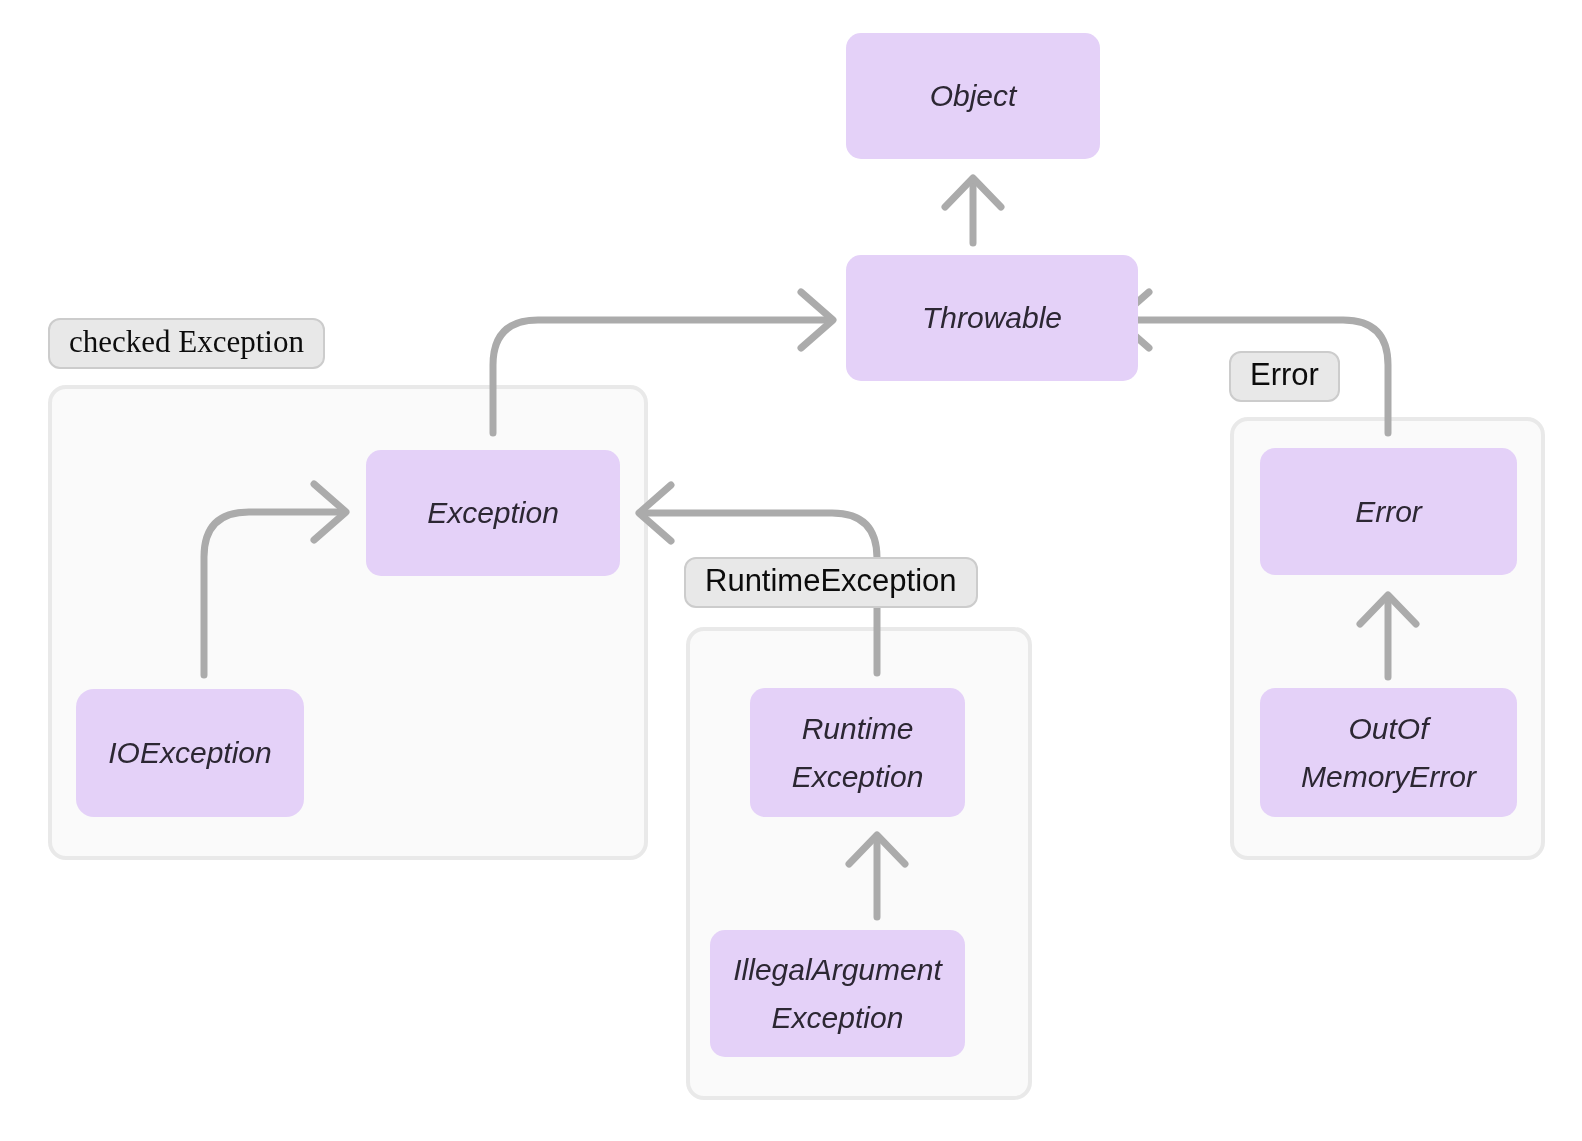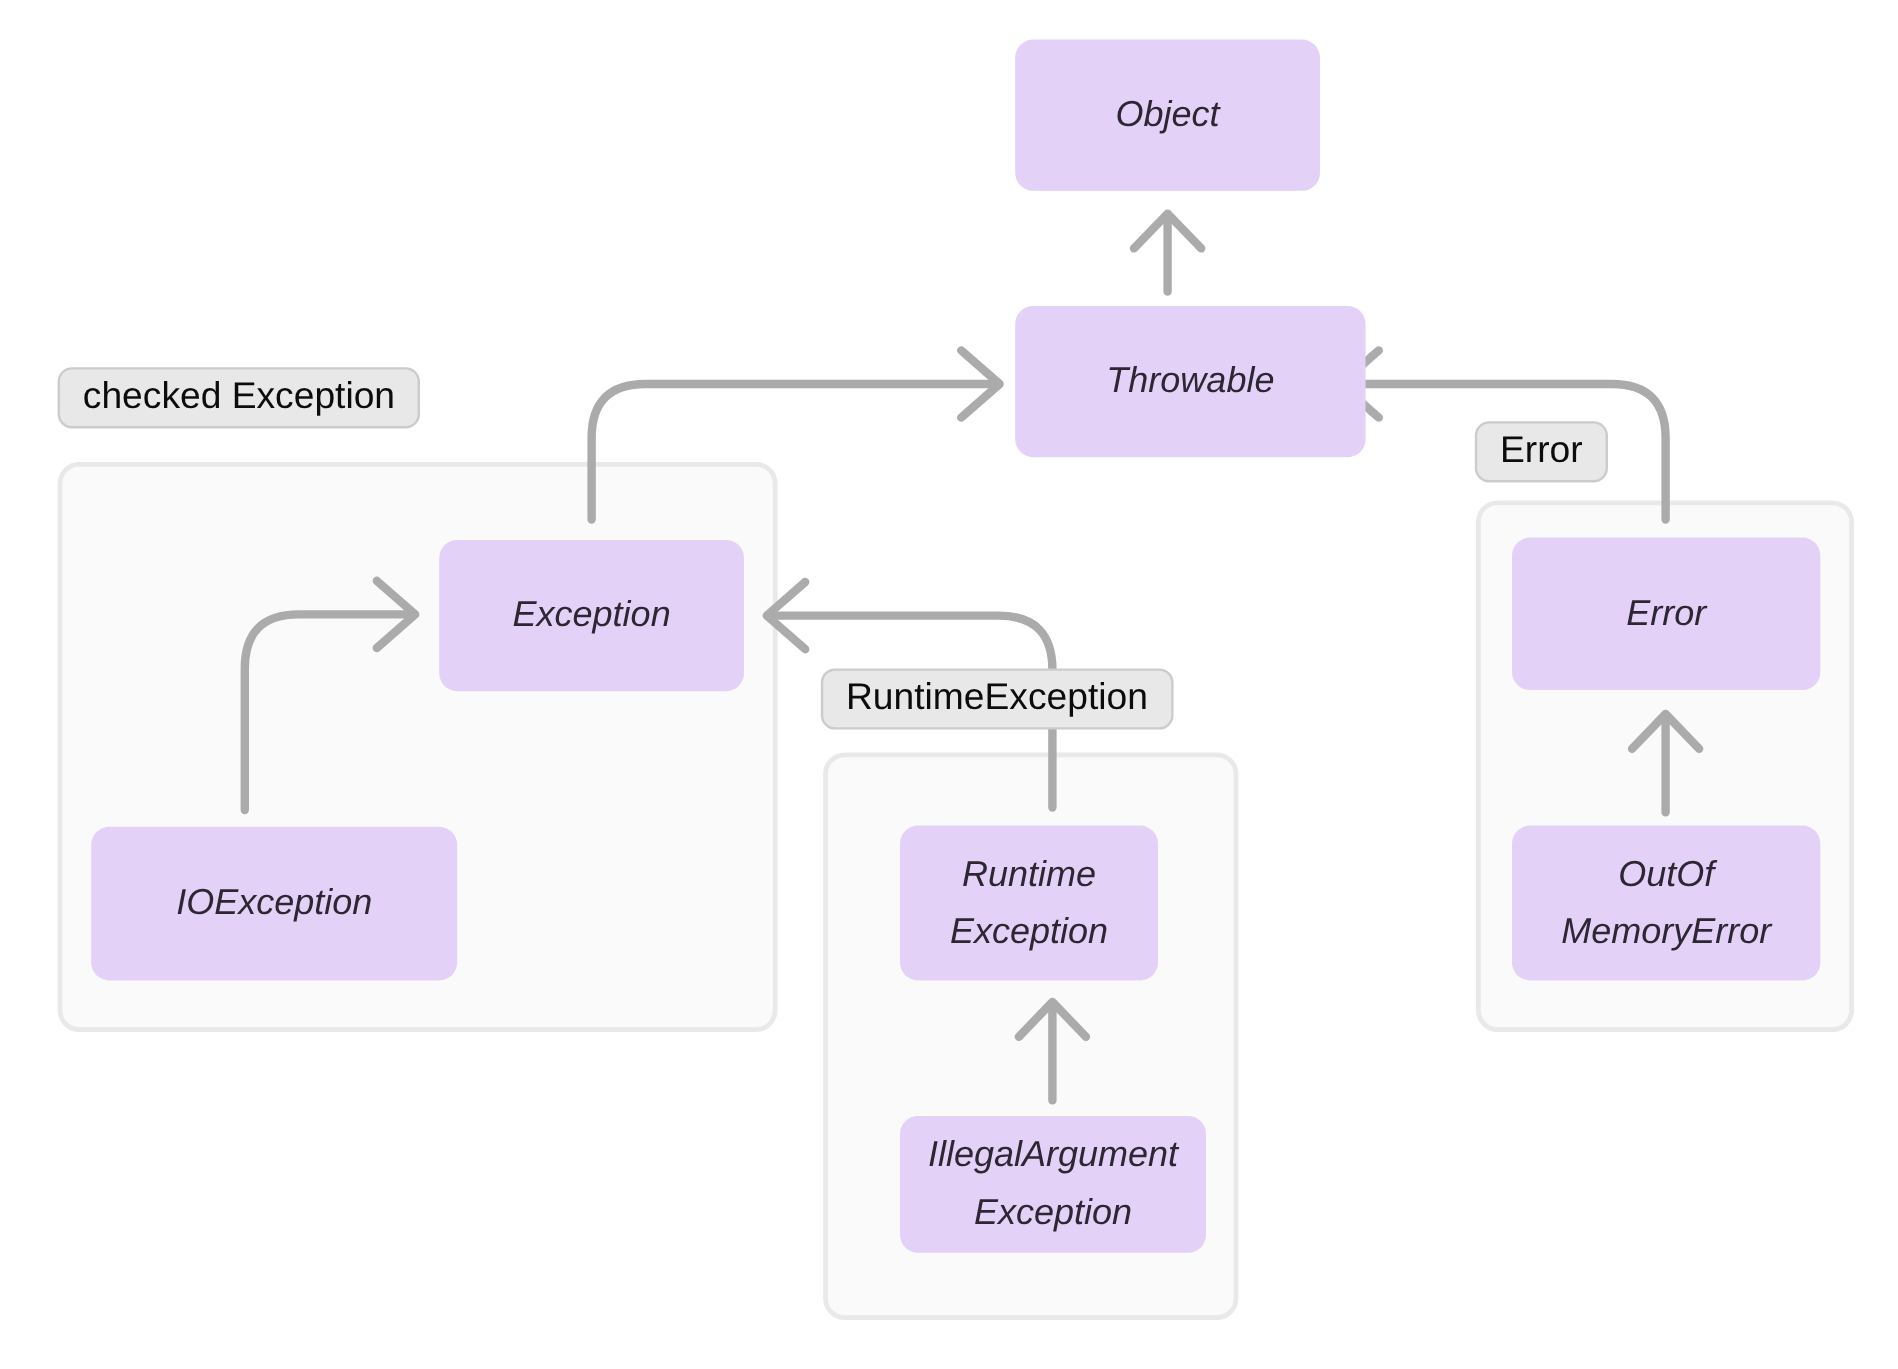--- a/index.html
+++ b/index.html
@@ -63,30 +63,30 @@
     color:var(--node-text);
     text-align:center;
     white-space:pre-line;
     font-style:italic;
   }
   
   #g-checked{left:48px;top:385px;width:600px;height:475px;}
   #g-runtime{left:686px;top:627px;width:346px;height:473px;}
   #g-error{left:1230px;top:417px;width:315px;height:443px;}
   
-  #p-checked{left:48px;top:306px;}
+  #p-checked{left:48px;top:318px;font-family:Liberation Serif, serif;}
   #p-runtime{left:684px;top:557px;}
   #p-error{left:1229px;top:351px;}
   
   #n-object{left:846px;top:33px;width:254px;height:126px;}
   #n-throwable{left:846px;top:255px;width:292px;height:126px;}
   #n-exception{left:366px;top:450px;width:254px;height:126px;}
-  #n-ioexception{left:76px;top:689px;width:305px;height:128px;}
+  #n-ioexception{left:76px;top:689px;width:228px;height:128px;border-radius:18px;}
   #n-runtime{left:750px;top:688px;width:215px;height:129px;}
-  #n-illegalargument{left:750px;top:930px;width:255px;height:114px;}
+  #n-illegalargument{left:710px;top:930px;width:255px;height:127px;}
   #n-error{left:1260px;top:448px;width:257px;height:127px;}
   #n-outofmemory{left:1260px;top:688px;width:257px;height:129px;text-align:center;}
 </style>
 </head>
 <body>
 
 <div class="canvas">
 
   <div class="group" id="g-checked"></div>
   <div class="group" id="g-runtime"></div>

